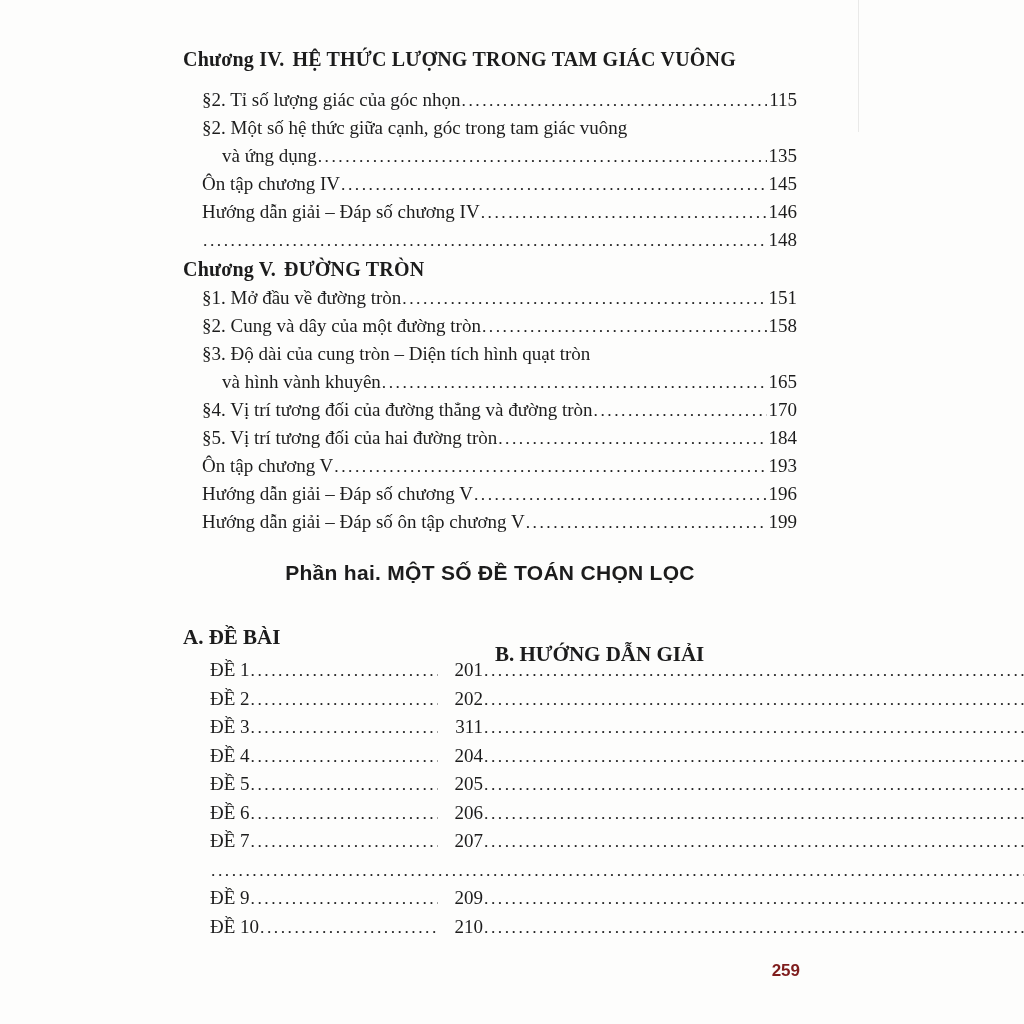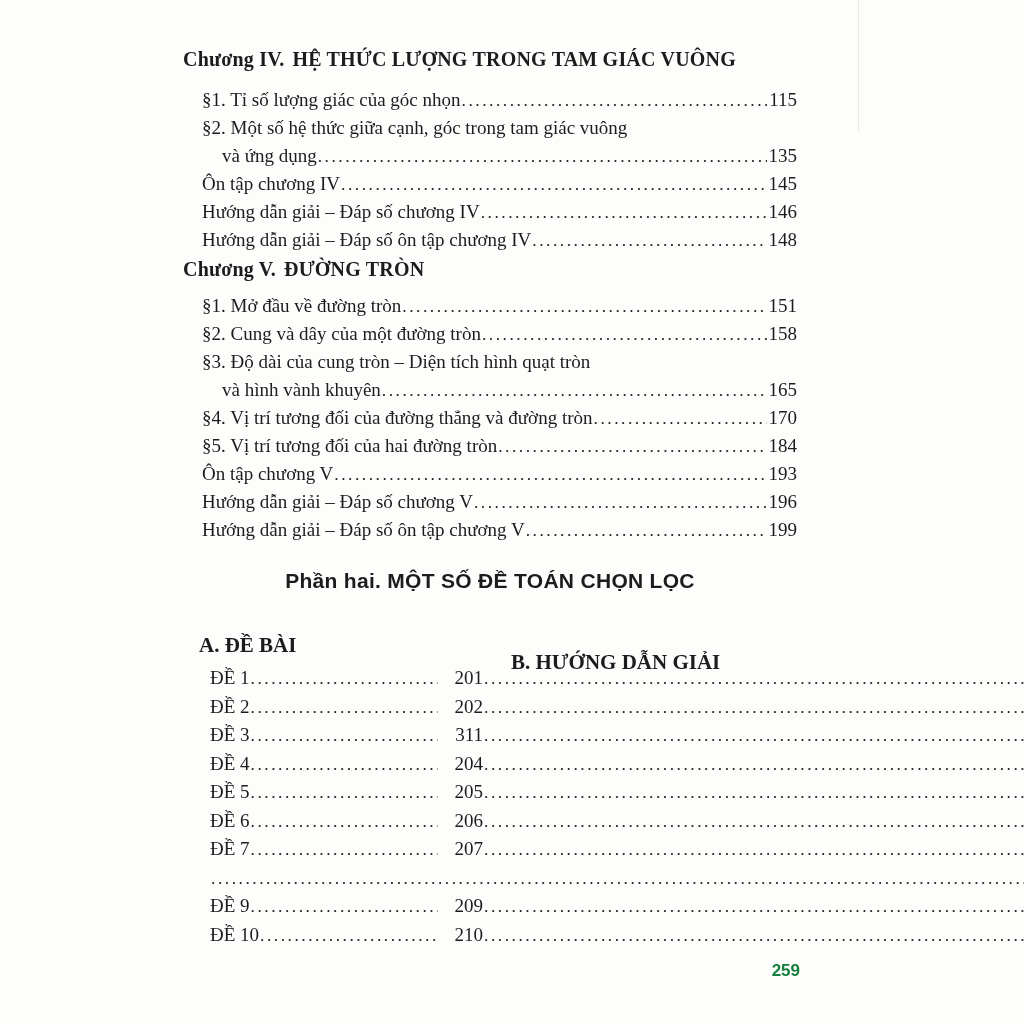--- a/index.html
+++ b/index.html
@@ -22,21 +22,21 @@
   }
   .content{
     position:absolute;left:183px;top:44px;width:614px;
   }
   .chapter-title{
     font-size:20px;font-weight:bold;line-height:30px;
     letter-spacing:0.2px;white-space:nowrap;
   }
   .chapter-title .t-prefix{margin-right:8px;}
   .ch4 .chapter-title{margin-bottom:12px;}
-  .ch5 .chapter-title{margin-top:0;margin-bottom:8px;}
+  .ch5 .chapter-title{margin-top:0;margin-bottom:0;}
   .toc-row{
     display:flex;align-items:baseline;
     line-height:28px;font-size:19px;
     padding-left:19px;
   }
   .toc-row.cont{padding-left:39px;}
   .toc-label{white-space:nowrap;}
   .dots{
     flex:1;overflow:hidden;white-space:nowrap;
     margin:0 1px;
@@ -52,58 +52,57 @@
     text-align:center;
     font-family:"Liberation Sans","DejaVu Sans",sans-serif;
     font-weight:bold;font-size:21px;line-height:26px;
     letter-spacing:0.3px;
   }
   .cols-header{
     position:relative;
     margin-top:38px;
     font-weight:bold;font-size:21px;line-height:26px;
     height:26px;
-    margin-left:16px;
   }
   .col-header-a{position:absolute;left:0;top:0;white-space:nowrap;}
   .col-header-b{position:absolute;left:312px;top:17px;white-space:nowrap;}
   .de-list{margin-top:6px;}
   .de-row{
     display:flex;align-items:flex-start;
     line-height:28.5px;font-size:19px;
     padding-left:27px;
   }
   .de-col-a{width:273px;display:flex;align-items:baseline;}
   .de-col-a .toc-page{margin-left:16px;}
   .de-gap{width:20px;}
   .de-col-b{flex:1;display:flex;align-items:baseline;}
   .de-label{white-space:nowrap;}
 
   .folio{
     position:absolute;right:224px;top:961px;
     font-family:"Liberation Sans","DejaVu Sans",sans-serif;
     font-weight:bold;font-size:17px;
-    color:#15803d;
+    color:#7f1d1d;
   }
 </style>
 </head>
 <body>
 
 <div class="page">
   <div class="page-edge-line"></div>
 
   <div class="content">
 
     <div class="ch4">
       <div class="chapter-title">
         <span class="t-prefix">Chương IV.</span><span>HỆ THỨC LƯỢNG TRONG TAM GIÁC VUÔNG</span>
       </div>
 
       <div class="toc-row">
-        <span class="toc-label">§1. Tỉ số lượng giác của góc nhọn</span>
+        <span class="toc-label">§2. Tỉ số lượng giác của góc nhọn</span>
         <span class="dots"></span>
         <span class="toc-page">115</span>
       </div>
 
       <div class="toc-row">
         <span class="toc-label">§2. Một số hệ thức giữa cạnh, góc trong tam giác vuông</span>
       </div>
       <div class="toc-row cont">
         <span class="toc-label">và ứng dụng</span>
         <span class="dots"></span>
@@ -116,21 +115,20 @@
         <span class="toc-page">145</span>
       </div>
 
       <div class="toc-row">
         <span class="toc-label">Hướng dẫn giải – Đáp số chương IV</span>
         <span class="dots"></span>
         <span class="toc-page">146</span>
       </div>
 
       <div class="toc-row">
-        <span class="toc-label">Hướng dẫn giải – Đáp số ôn tập chương IV</span>
         <span class="dots"></span>
         <span class="toc-page">148</span>
       </div>
     </div>
 
     <div class="ch5">
       <div class="chapter-title">
         <span class="t-prefix">Chương V.</span><span>ĐƯỜNG TRÒN</span>
       </div>
 

